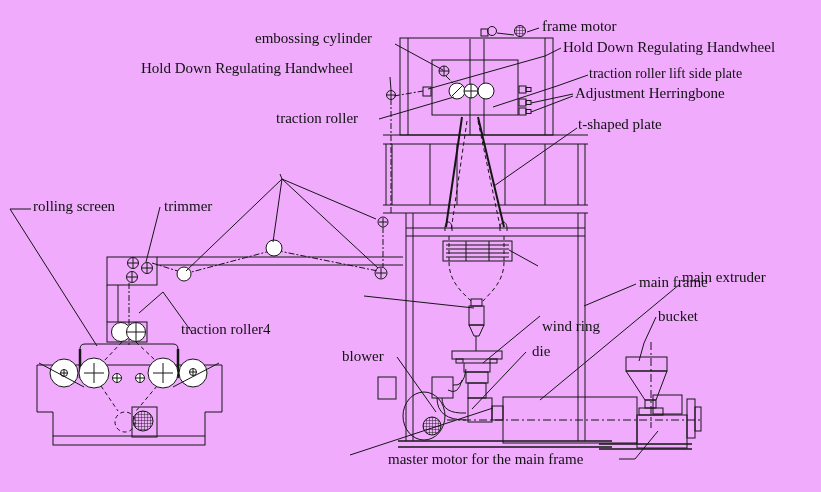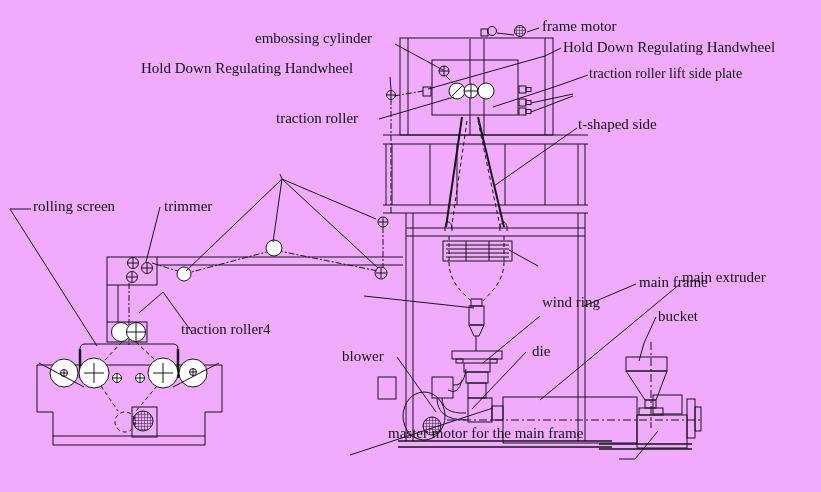--- a/index.html
+++ b/index.html
@@ -248,23 +248,24 @@
 </svg>
 
   <div class="lbl" style="left:255px;top:30px">embossing cylinder</div>
   <div class="lbl" style="left:141px;top:60px">Hold Down Regulating Handwheel</div>
   <div class="lbl" style="left:276px;top:110px">traction roller</div>
   <div class="lbl" style="left:33px;top:198px">rolling screen</div>
   <div class="lbl" style="left:164px;top:198px">trimmer</div>
   <div class="lbl" style="left:542px;top:18px">frame motor</div>
   <div class="lbl" style="left:563px;top:39px">Hold Down Regulating Handwheel</div>
   <div class="lbl" style="left:589px;top:66px;font-size:14px">traction roller lift side plate</div>
-  <div class="lbl" style="left:578px;top:116px">t-shaped side</div>
+  <div class="lbl" style="left:575px;top:85px">Adjustment Herringbone</div>
+  <div class="lbl" style="left:578px;top:116px">t-shaped plate</div>
   <div class="lbl" style="left:639px;top:274px">main frame</div>
-  <div class="lbl" style="left:542px;top:294px">wind ring</div>
+  <div class="lbl" style="left:542px;top:318px">wind ring</div>
   <div class="lbl" style="left:658px;top:308px">bucket</div>
   <div class="lbl" style="left:682px;top:269px">main extruder</div>
   <div class="lbl" style="left:532px;top:343px">die</div>
   <div class="lbl" style="left:342px;top:348px">blower</div>
   <div class="lbl" style="left:181px;top:321px">traction roller4</div>
-  <div class="lbl" style="left:388px;top:425px">master motor for the main frame</div>
+  <div class="lbl" style="left:388px;top:451px">master motor for the main frame</div>
 
 </div>
 
 </body></html>

